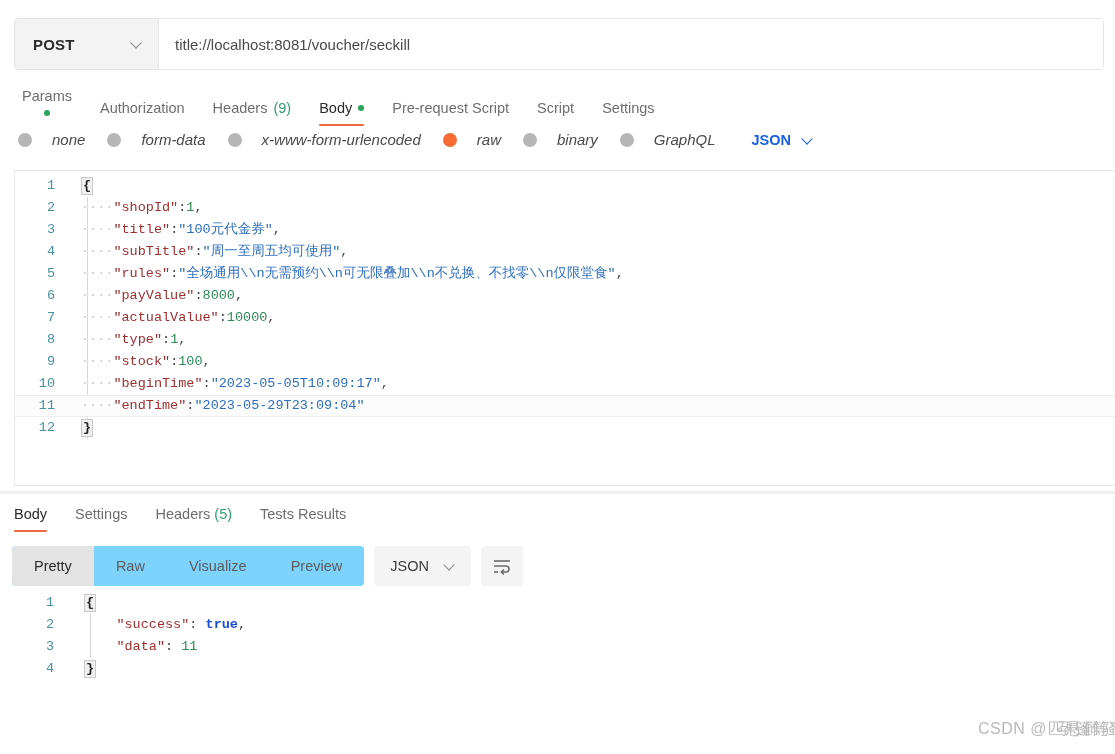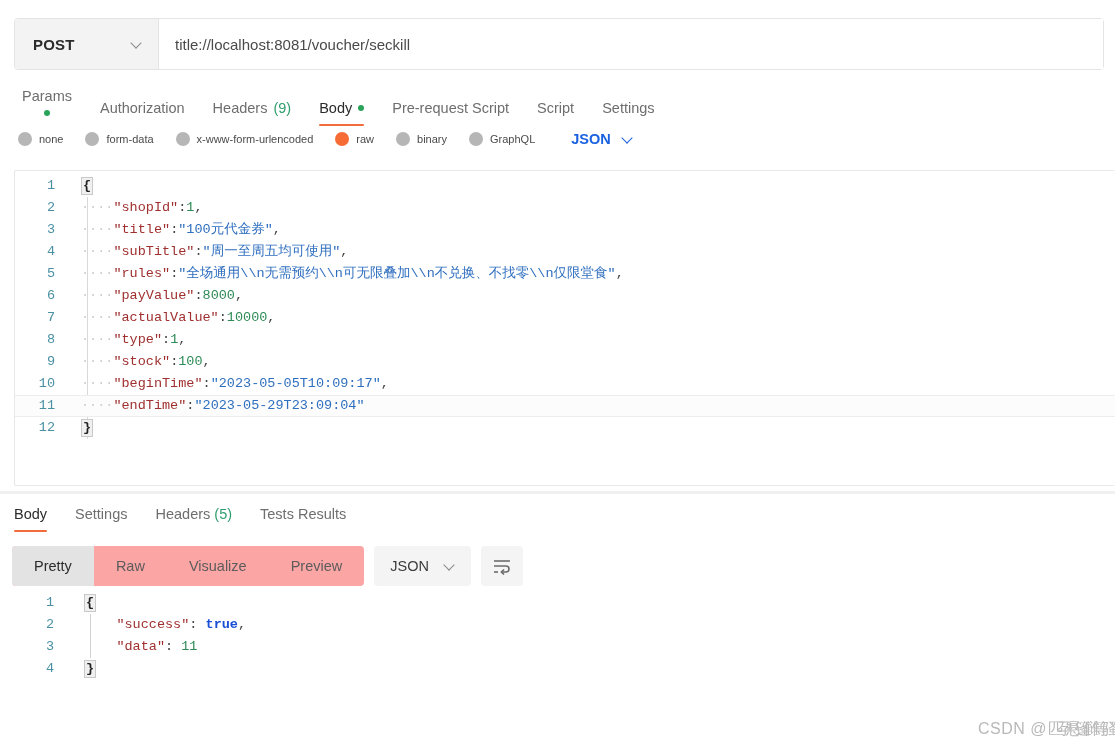--- a/index.html
+++ b/index.html
@@ -64,23 +64,23 @@
   }
   .req-tab .count { color: #2f9e6e; }
   .dot { width: 6px; height: 6px; border-radius: 50%; background: #2aa35a; display:inline-block; }
 
   
   .bodytypes {
     position: absolute; left: 18px; top: 131px;
     display: flex; align-items: center; gap: 0;
   }
   .bt {
-    display: flex; align-items: center; gap: 7px;
+    display: flex; align-items: center; gap: 20px;
     padding: 0 14px 0 0; margin-right: 8px;
-    font-size: 11px; color: #4a4a4a; cursor: pointer; white-space: nowrap;
+    font-size: 15px; color: #4a4a4a; cursor: pointer; white-space: nowrap; font-style: italic;
   }
   .radio {
     width: 14px; height: 14px; border-radius: 50%;
     background: #b6b6b6; flex: none;
   }
   .radio.checked { background: #f76c35; }
   .json-select {
     display:flex; align-items:center; gap: 12px;
     margin-left: 14px; color: #1a62e0; font-size: 14.5px; font-weight: 700;
     cursor: pointer;
@@ -146,21 +146,21 @@
     height: 2.5px; background: #f26b3a; border-radius: 2px;
   }
   .res-tab .count { color: #2f9e6e; }
 
   .view-bar {
     position: absolute; left: 12px; top: 546px;
     display: flex; align-items: center; gap: 10px;
   }
   .seg {
     display: flex; align-items: center;
-    background: #fca5a5; border-radius: 4px; height: 40px; overflow: hidden;
+    background: #7dd3fc; border-radius: 4px; height: 40px; overflow: hidden;
   }
   .seg-item {
     padding: 0 22px; height: 40px; display:flex; align-items:center;
     font-size: 14.5px; color: #5c5c5c; cursor: pointer;
   }
   .seg-item.active { background: #e3e3e3; color: #2b2b2b; }
   .fmt {
     display:flex; align-items:center; gap: 16px;
     height: 40px; padding: 0 16px; background: #f4f4f4; border-radius: 4px;
     font-size: 14.5px; color: #3b3b3b; cursor: pointer;

